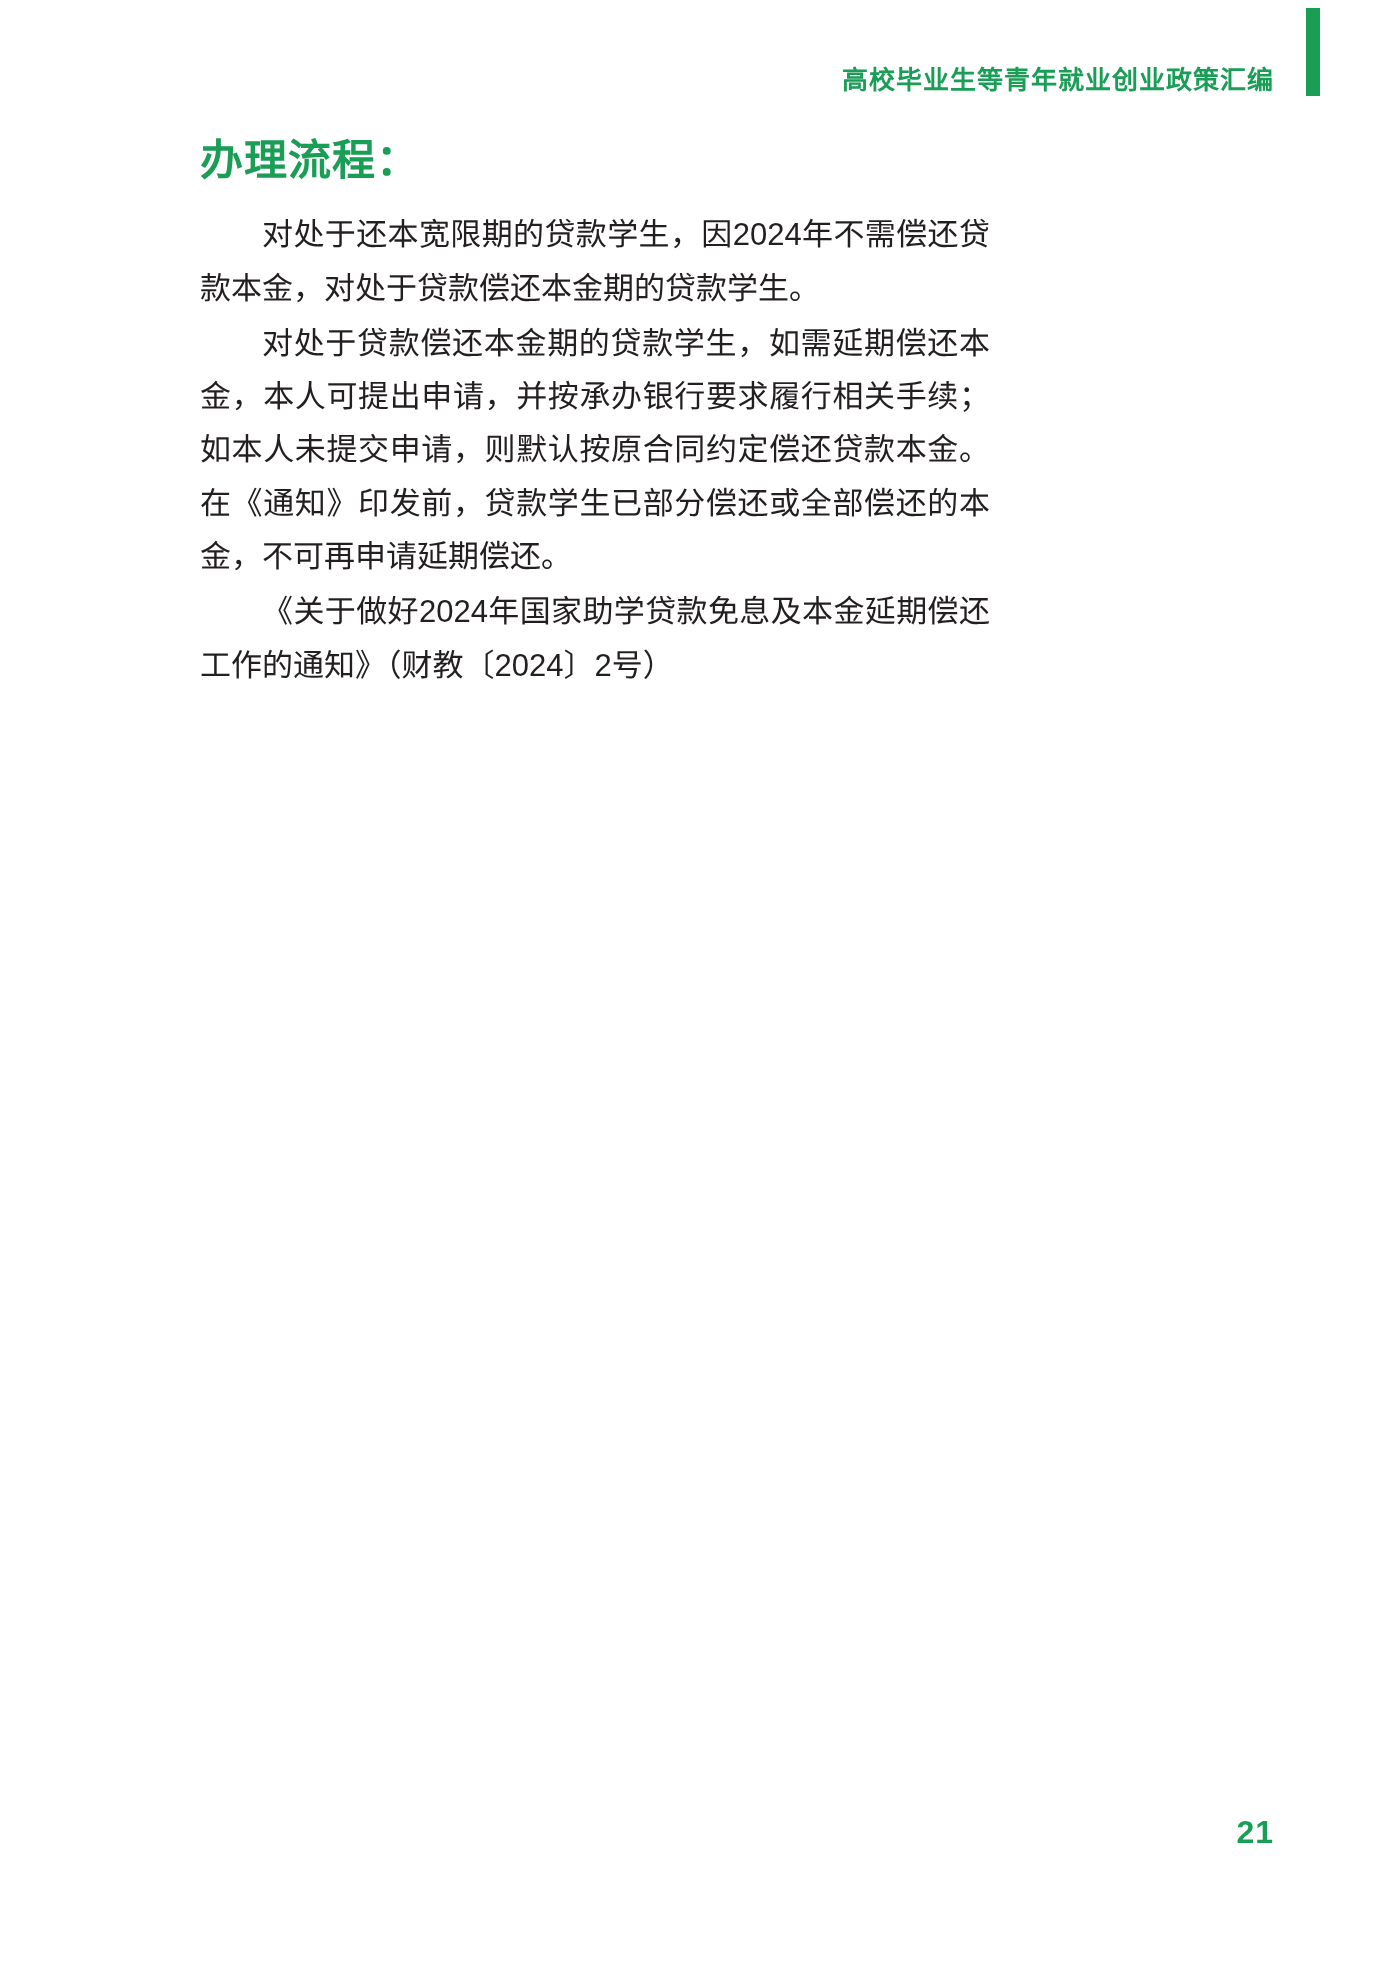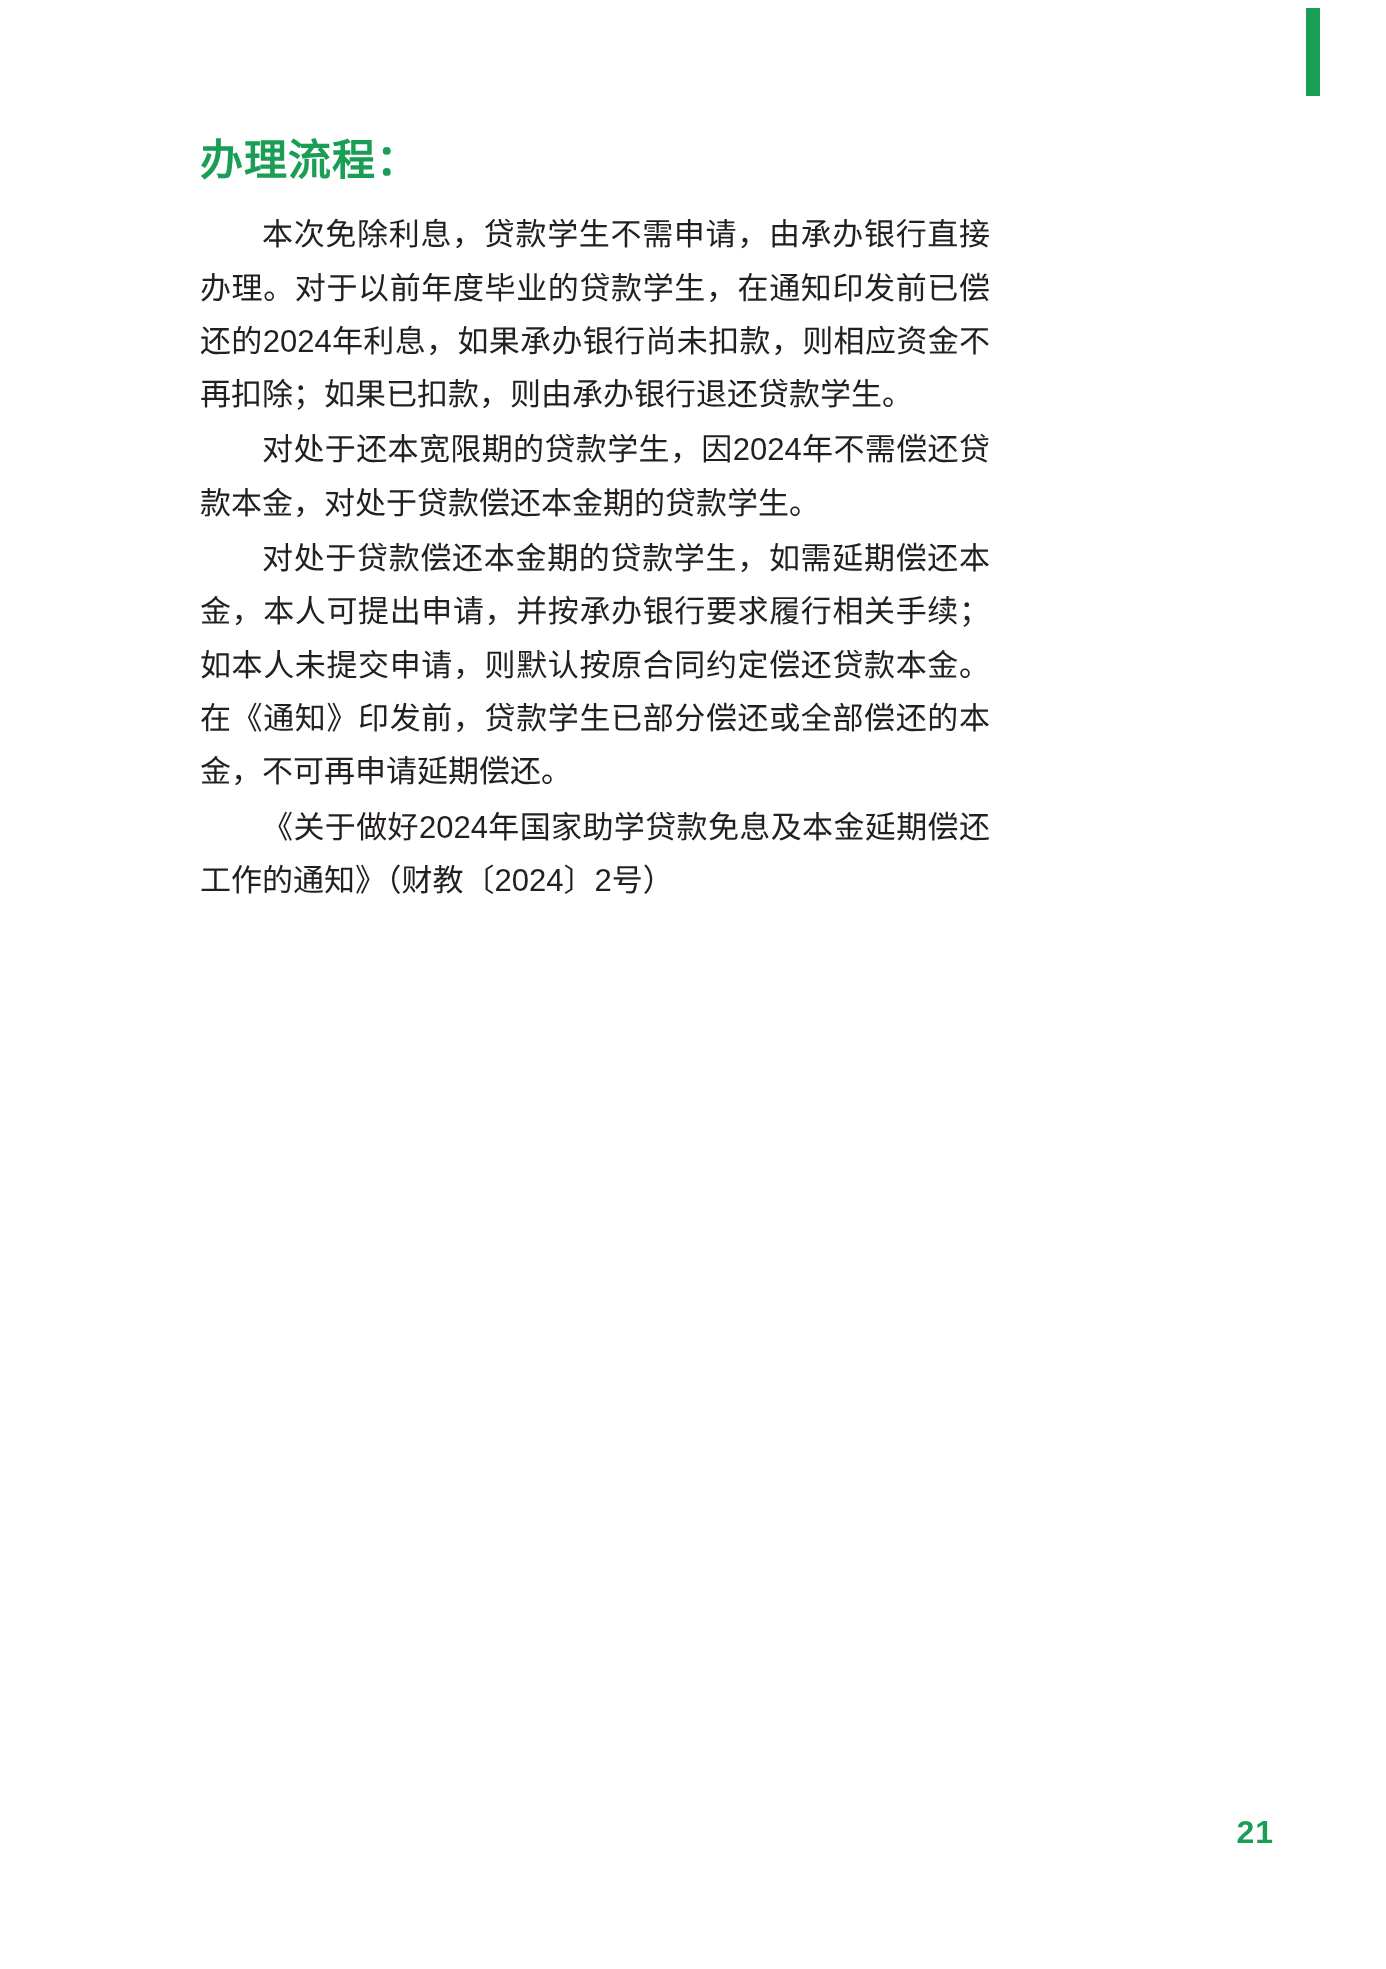--- a/index.html
+++ b/index.html
@@ -88,28 +88,28 @@
     color: #1a9e56;
     letter-spacing: 1px;
   }
 </style>
 </head>
 <body>
 
 <div class="page">
 
   <div class="header">
+    <span class="header-title">高校毕业生等青年就业创业政策汇编</span>
     <span class="header-bar"></span>
   </div>
 
   <div class="content">
 
     <h2 class="section-heading">办理流程：</h2>
 
-    <p class="para">本次免除利息，贷款学生不需申请，由承办银行直接办理。对于以前年度毕业的贷款学生，在通知印发前已偿还的2024年利息，如果承办银行尚未扣款，则相应资金不再扣除；如果已扣款，则由承办银行退还贷款学生。</p>
 
     <p class="para">对处于还本宽限期的贷款学生，因2024年不需偿还贷款本金，对处于贷款偿还本金期的贷款学生。</p>
 
     <p class="para">对处于贷款偿还本金期的贷款学生，如需延期偿还本金，本人可提出申请，并按承办银行要求履行相关手续；如本人未提交申请，则默认按原合同约定偿还贷款本金。在《通知》印发前，贷款学生已部分偿还或全部偿还的本金，不可再申请延期偿还。</p>
 
 
     <p class="para">《关于做好2024年国家助学贷款免息及本金延期偿还工作的通知》（财教〔2024〕2号）</p>
 
   </div>
 

